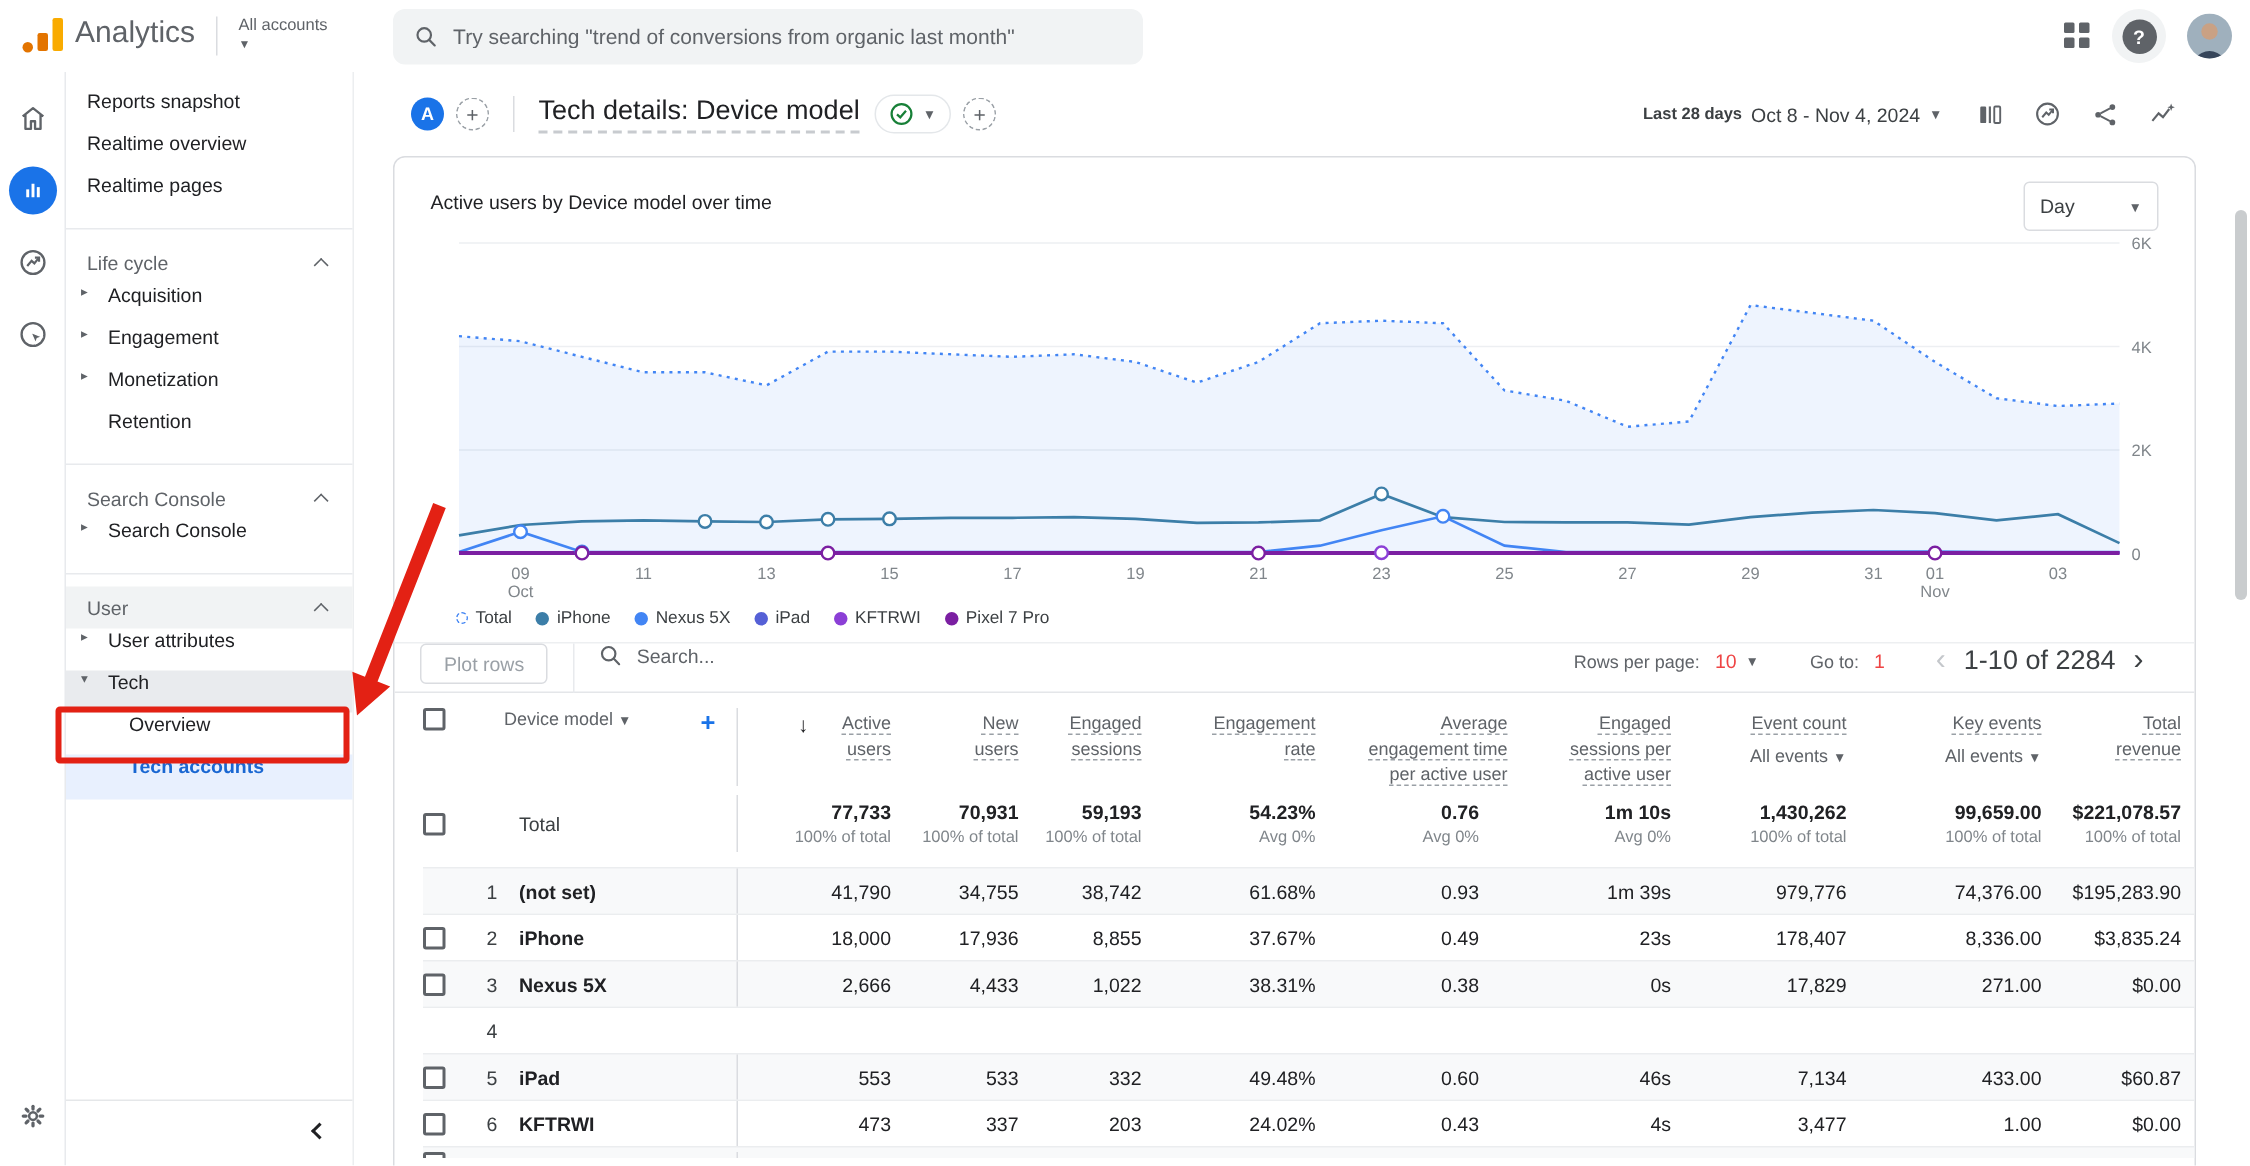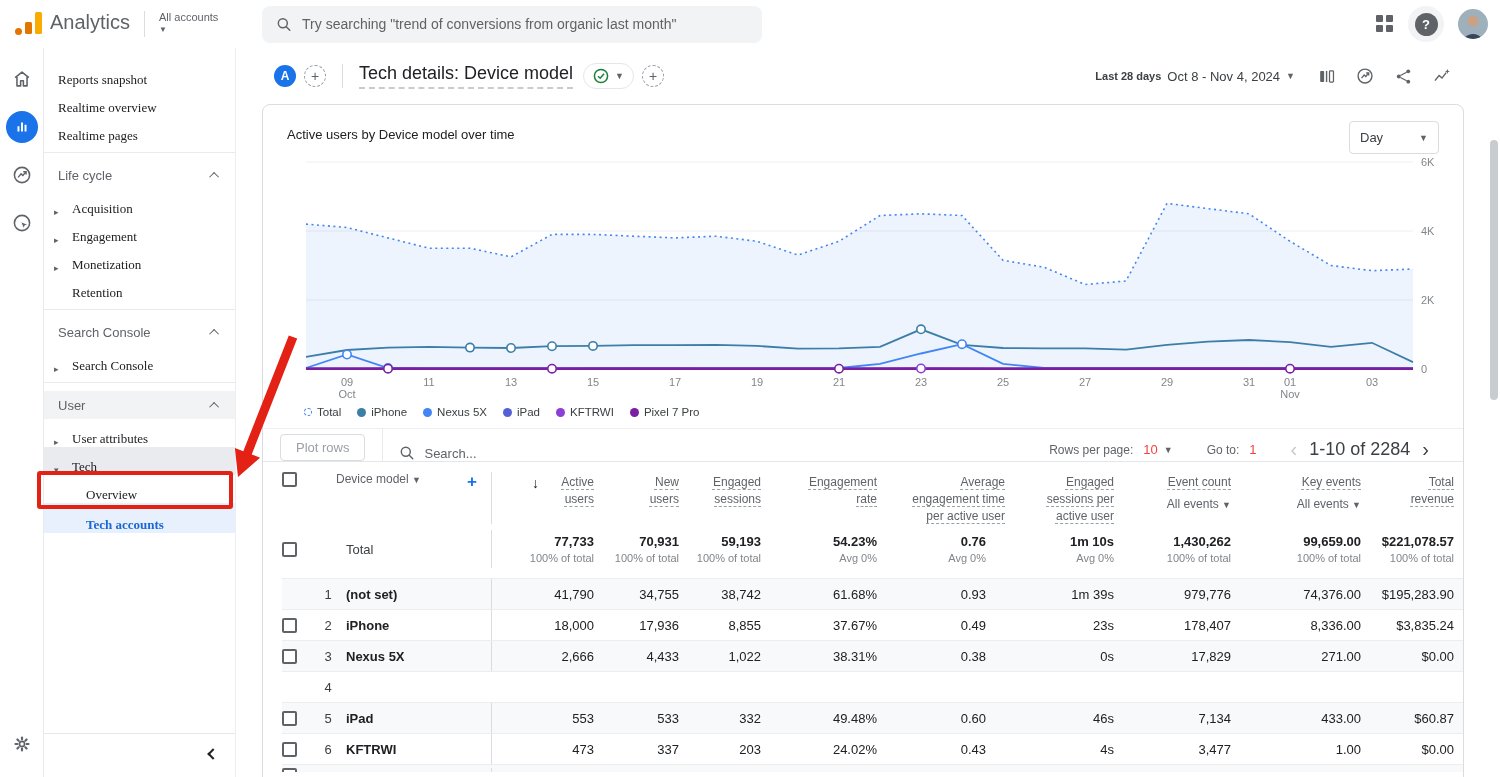--- a/index.html
+++ b/index.html
@@ -29,21 +29,21 @@
 .help-circ { width:23px; height:23px; border-radius:50%; background:#5f6368; color:#fff; font-size:13px; font-weight:bold; display:flex; align-items:center; justify-content:center; }
 
 
 .body { display:flex; height:729px; }
 .rail { position:relative; width:44px; border-right:1px solid #e8eaed; display:flex; flex-direction:column; align-items:center; padding-top:14px; gap:14px; }
 .rail-btn { width:34px; height:34px; display:flex; align-items:center; justify-content:center; }
 .rail-active { width:32px; height:32px; background:#1a73e8; border-radius:50%; display:flex; align-items:center; justify-content:center; }
 .rail-gear { position:absolute; bottom:16px; left:50%; transform:translateX(-50%); }
 
 .sidenav { position:relative; width:192px; border-right:1px solid #eceef0; padding-top:12px; font-size:13px; }
-.nav-item { height:28px; display:flex; align-items:flex-end; padding-left:14px; color:#202124; cursor:pointer;font-family:Liberation Serif, serif; }
+.nav-item { height:28px; display:flex; align-items:flex-start; padding-left:14px; color:#202124; cursor:pointer; }
 .nav-item .tri { width:18px; font-size:9px; color:#5f6368; flex:0 0 18px; margin-left:-4px; }
 .nav-item.indent { padding-left:28px; }
 .nav-item.sub { padding-left:42px; }
 .nav-item.hl2 { background:#e9ebee; }
 .nav-item.active { background:#e8f0fe; color:#1967d2; font-weight:bold; height:30px; }
 .nav-section { height:28px; display:flex; align-items:center; justify-content:space-between; padding:0 16px 0 14px; color:#5f6368; }
 .nav-section.hl { background:#f1f3f4; }
 .nav-divider { height:1px; background:#e8eaed; margin:8px 0; }
 .chev-up { width:7px; height:7px; border-left:1.5px solid #5f6368; border-top:1.5px solid #5f6368; transform:rotate(45deg) translateY(2px); }
 .nav-bottom { position:absolute; bottom:0; left:0; right:0; height:44px; border-top:1px solid #e5e7e9; }
@@ -73,21 +73,21 @@
 #chart-svg { display:block; margin-top:2px; }
 .axt { fill:#80868b; font-size:11px; }
 .mid { text-anchor:middle; }
 .legend { display:flex; align-items:center; gap:16px; padding:2px 0 10px 17px; }
 .lg-item { display:flex; align-items:center; gap:5px; }
 .lg-dot { width:9px; height:9px; border-radius:50%; }
 .lg-dot.dashed { background:transparent !important; border:1.5px dashed #4285f4; width:8px; height:8px; }
 .lg-label { font-size:11.5px; color:#3c4043; }
 
 
-.tbl-controls { height:34px; display:flex; align-items:flex-end; border-top:1px solid #edeff1; border-bottom:1px solid #e4e6e9; padding-left:17px; }
+.tbl-controls { height:34px; display:flex; align-items:flex-start; border-top:1px solid #edeff1; border-bottom:1px solid #e4e6e9; padding-left:17px; }
 .plot-rows-btn { border:1px solid #dadce0; border-radius:4px; padding:5px 15px; font-size:13px; color:#9aa0a6; background:#fff; }
 .ctrl-sep { width:1px; height:33px; background:#e8eaed; margin-left:17px; }
 .tbl-search { display:flex; align-items:center; gap:9px; margin-left:16px; }
 .tbl-search input { border:none; outline:none; font-size:13px; color:#5f6368; width:220px; background:transparent;
   font-family:"Liberation Sans","DejaVu Sans",sans-serif; }
 .tbl-search input::placeholder { color:#5f6368; opacity:1; }
 .pager { margin-left:auto; display:flex; align-items:center; padding-right:34px; font-size:12px; color:#5f6368; }
 .pager .val { font-size:13px; color:#ef4444; margin-left:10px; }
 .pager .caret { margin-left:6px; }
 .pager .gap { width:34px; }

